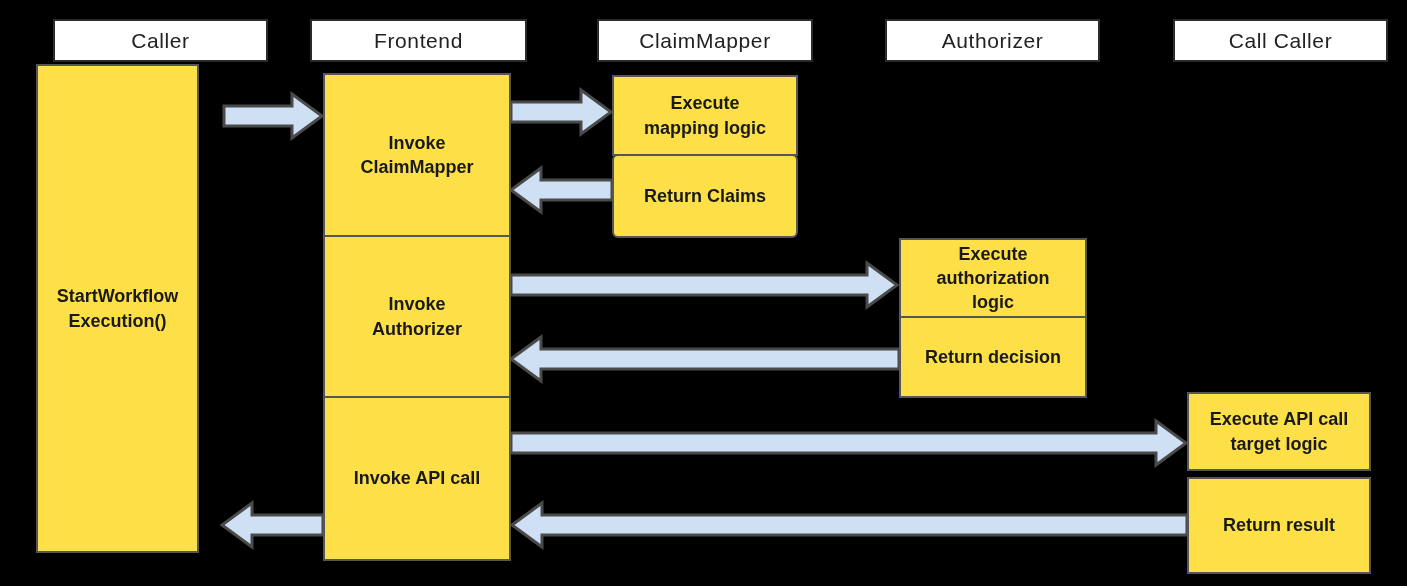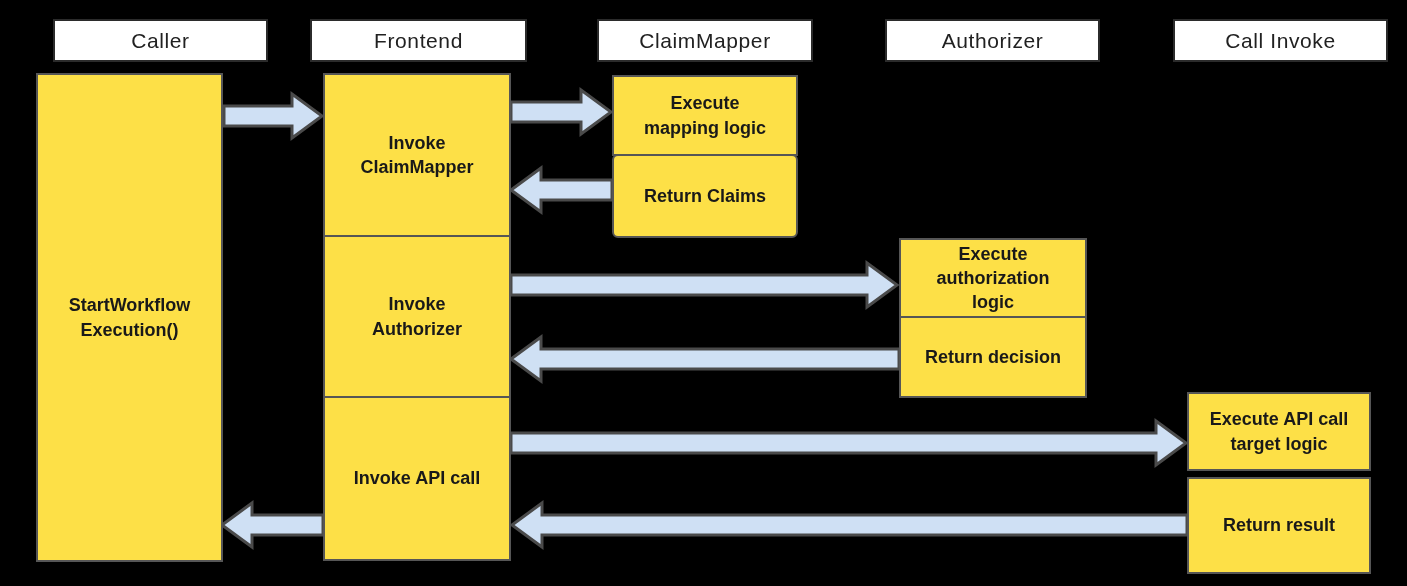--- a/index.html
+++ b/index.html
@@ -51,21 +51,21 @@
     align-items: center;
     justify-content: center;
     text-align: center;
     font-size: 18px;
     font-weight: 700;
     color: #191919;
     line-height: 1.35;
     white-space: pre-line;
     z-index: 2;
   }
-  .b-caller { left: 36px;   top: 73px;  width: 187px; height: 489px; }
+  .b-caller { left: 36px;   top: 64px;  width: 163px; height: 489px; }
   .b-fe1    { left: 323px;  top: 73px;  width: 188px; height: 164px; }
   .b-fe2    { left: 323px;  top: 235px; width: 188px; height: 163px; }
   .b-fe3    { left: 323px;  top: 396px; width: 188px; height: 165px; text-align: center; }
   .b-cm1    { left: 612px;  top: 75px;  width: 186px; height: 81px;  }
   .b-cm2    { left: 612px;  top: 154px; width: 186px; height: 84px; border-radius: 6px;  }
   .b-az1    { left: 899px;  top: 238px; width: 188px; height: 80px;  }
   .b-az2    { left: 899px;  top: 316px; width: 188px; height: 82px;  }
   .b-ct1    { left: 1187px; top: 392px; width: 184px; height: 79px;  }
   .b-ct2    { left: 1187px; top: 477px; width: 184px; height: 97px;  }
 </style>
@@ -82,21 +82,21 @@
       <polygon points="899,349 541,349 541,337 511,359 541,381 541,369 899,369" fill="#cfe0f4" stroke="#4a4a4a" stroke-width="3"></polygon>
       <polygon points="511,433 1156,433 1156,421 1186,443 1156,465 1156,453 511,453" fill="#cfe0f4" stroke="#4a4a4a" stroke-width="3"></polygon>
       <polygon points="1187,515 542,515 542,503 512,525 542,547 542,535 1187,535" fill="#cfe0f4" stroke="#4a4a4a" stroke-width="3"></polygon>
       <polygon points="323,515 252,515 252,503 222,525 252,547 252,535 323,535" fill="#cfe0f4" stroke="#4a4a4a" stroke-width="3"></polygon>
     </svg>
 
   <div class="hdr h-caller">Caller</div>
   <div class="hdr h-frontend">Frontend</div>
   <div class="hdr h-claimmapper">ClaimMapper</div>
   <div class="hdr h-authorizer">Authorizer</div>
-  <div class="hdr h-calltarget">Call Invoke</div>
+  <div class="hdr h-calltarget">Call Caller</div>
 
   <div class="box b-caller">StartWorkflow
 Execution()</div>
   <div class="box b-fe1">Invoke
 ClaimMapper</div>
   <div class="box b-fe2">Invoke
 Authorizer</div>
   <div class="box b-fe3">Invoke API call</div>
   <div class="box b-cm1">Execute
 mapping logic</div>

